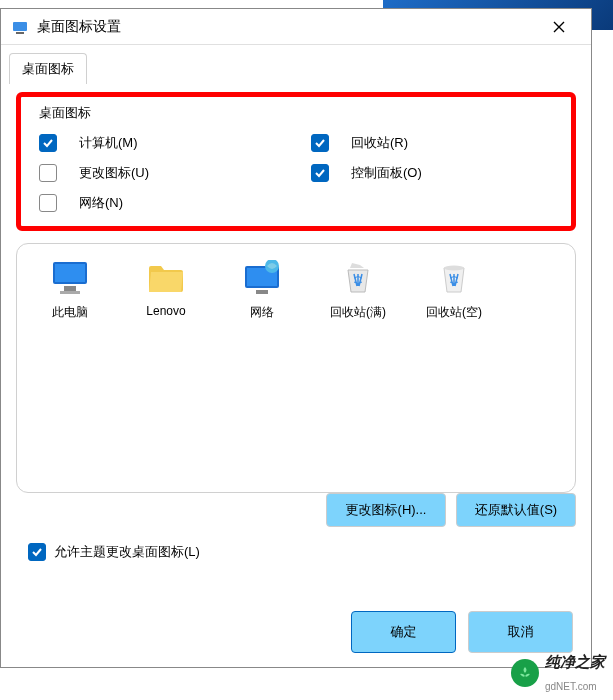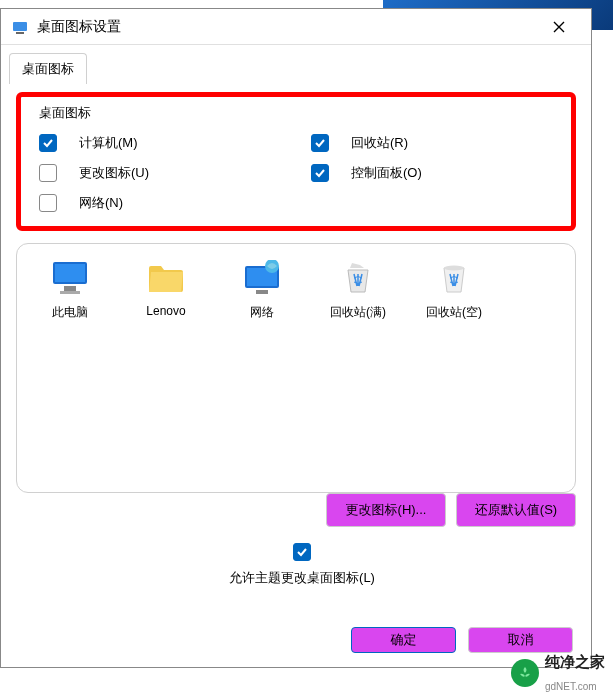--- a/index.html
+++ b/index.html
@@ -19,29 +19,29 @@
     .cb { width: 18px; height: 18px; border: 1px solid #888; border-radius: 3px; display: flex; align-items: center; justify-content: center; cursor: pointer; }
     .cb.checked { background: #0067c0; border-color: #0067c0; }
     .cb.checked svg { display: block; }
     .cb svg { display: none; }
     .icon-box { border: 1px solid #d0d0d0; border-radius: 12px; padding: 10px; height: 250px; }
     .icon-row { display: flex; gap: 26px; padding: 4px 8px; }
     .icon-item { display: flex; flex-direction: column; align-items: center; width: 70px; cursor: pointer; }
     .icon-vis { width: 44px; height: 40px; display: flex; align-items: center; justify-content: center; }
     .icon-label { font-size: 12px; margin-top: 6px; text-align: center; white-space: nowrap; }
     .btn-row { display: flex; justify-content: flex-end; gap: 10px; margin-bottom: 16px; }
-    .btn { border: 1px solid #ccc; border-radius: 4px; background: #d946ef; padding: 7px 16px; font-size: 13px; cursor: pointer; min-width: 120px; text-align: center; }
+    .btn { border: 1px solid #ccc; border-radius: 4px; background: #7dd3fc; padding: 7px 16px; font-size: 13px; cursor: pointer; min-width: 120px; text-align: center; }
     .dialog-btns { position: absolute; bottom: 14px; right: 18px; display: flex; gap: 12px; }
-    .dialog-btns .btn { min-width: 105px; padding: 3px 20px; }
+    .dialog-btns .btn { min-width: 105px; padding: 11px 20px; }
     .btn.primary { border-color: #0067c0; color: #000; }
-    .theme-cb-row { display: flex; align-items: center; gap: 8px; font-size: 13px; padding-left: 12px; flex-direction: column; }
+    .theme-cb-row { display: flex; align-items: center; gap: 8px; font-size: 13px; padding-left: 12px; }
     .watermark { position: absolute; right: 8px; bottom: 8px; display: flex; align-items: center; gap: 6px; }
     .wm-logo { width: 28px; height: 28px; background: #18a048; border-radius: 50%; display: flex; align-items: center; justify-content: center; }
     .wm-text { display: flex; flex-direction: column; line-height: 1.1; }
-    .wm-cn { font-size: 15px; font-weight: bold; color: #222; }
+    .wm-cn { font-size: 15px; font-weight: bold; color: #222; font-style: italic; }
     .wm-en { font-size: 10px; color: #888; margin-top: 11px; }
     .bg-deco { position: absolute; top: 0; right: 0; width: 230px; height: 30px; background: linear-gradient(135deg, #1e6cc7, #0a3a7a); }
   </style>
 </head>
 <body>
 
 <div class="bg-deco"></div>
 
 <div class="window">
   <div class="titlebar">

